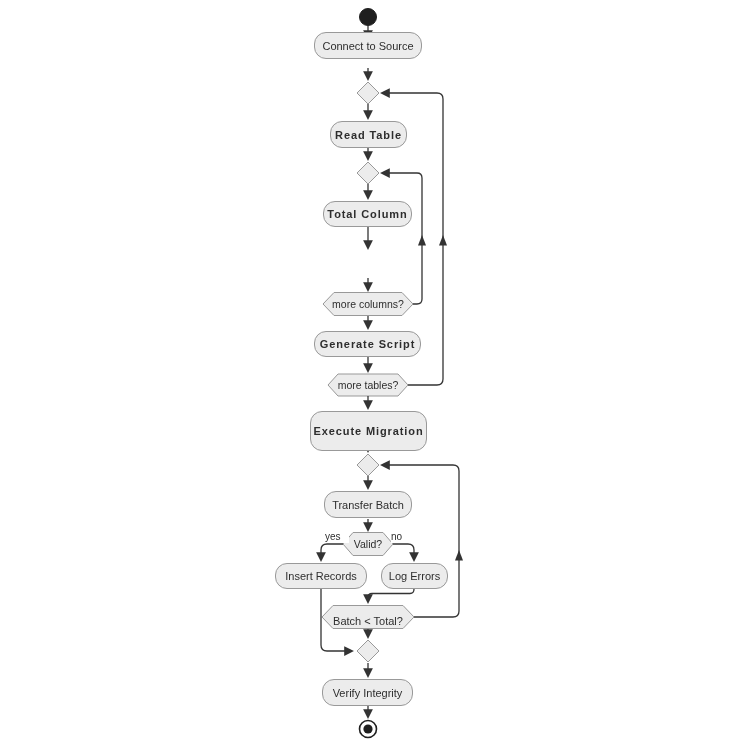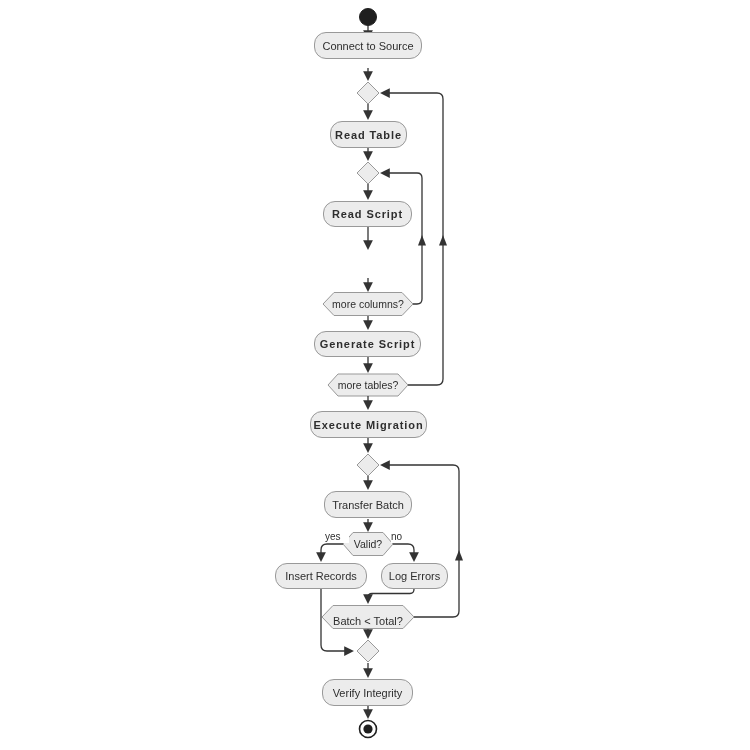--- a/index.html
+++ b/index.html
@@ -87,26 +87,26 @@
       <polygon points="422,235 418,245.5 426,245.5"></polygon>
       <polygon points="443,235 439,245.5 447,245.5"></polygon>
       <polygon points="459,550 455,560.5 463,560.5"></polygon>
     </g>
   </svg>
 
   <div class="node" style="left:314px;top:32px;width:108px;height:27px;">Connect to Source</div>
 
   <div class="node bold" style="left:330px;top:121px;width:77px;height:27px;">Read Table</div>
 
-  <div class="node bold" style="left:323px;top:201px;width:89px;height:26px;">Read Script</div>
+  <div class="node bold" style="left:323px;top:201px;width:89px;height:26px;">Total Column</div>
 
 
   <div class="node bold" style="left:314px;top:331px;width:107px;height:26px;">Generate Script</div>
 
-  <div class="node bold" style="left:310px;top:411px;width:117px;height:27px;">Execute Migration</div>
+  <div class="node bold" style="left:310px;top:411px;width:117px;height:40px;">Execute Migration</div>
 
   <div class="node" style="left:324px;top:491px;width:88px;height:27px;">Transfer Batch</div>
 
   <div class="node" style="left:275px;top:563px;width:92px;height:26px;">Insert Records</div>
 
   <div class="node" style="left:381px;top:563px;width:67px;height:26px;">Log Errors</div>
 
   <div class="node" style="left:322px;top:679px;width:91px;height:27px;">Verify Integrity</div>
 
   <div class="hexlabel" style="left:323px;top:292px;width:90px;height:23px;">more columns?</div>

